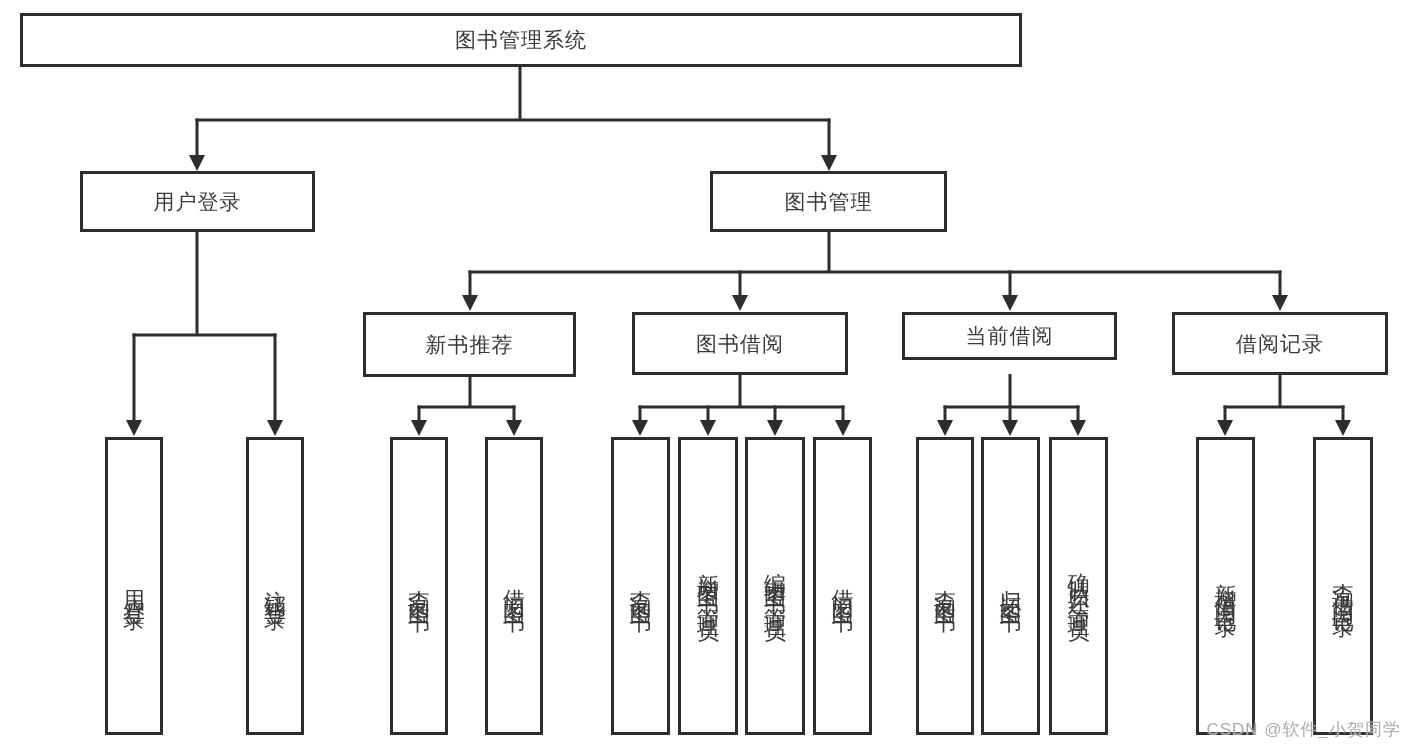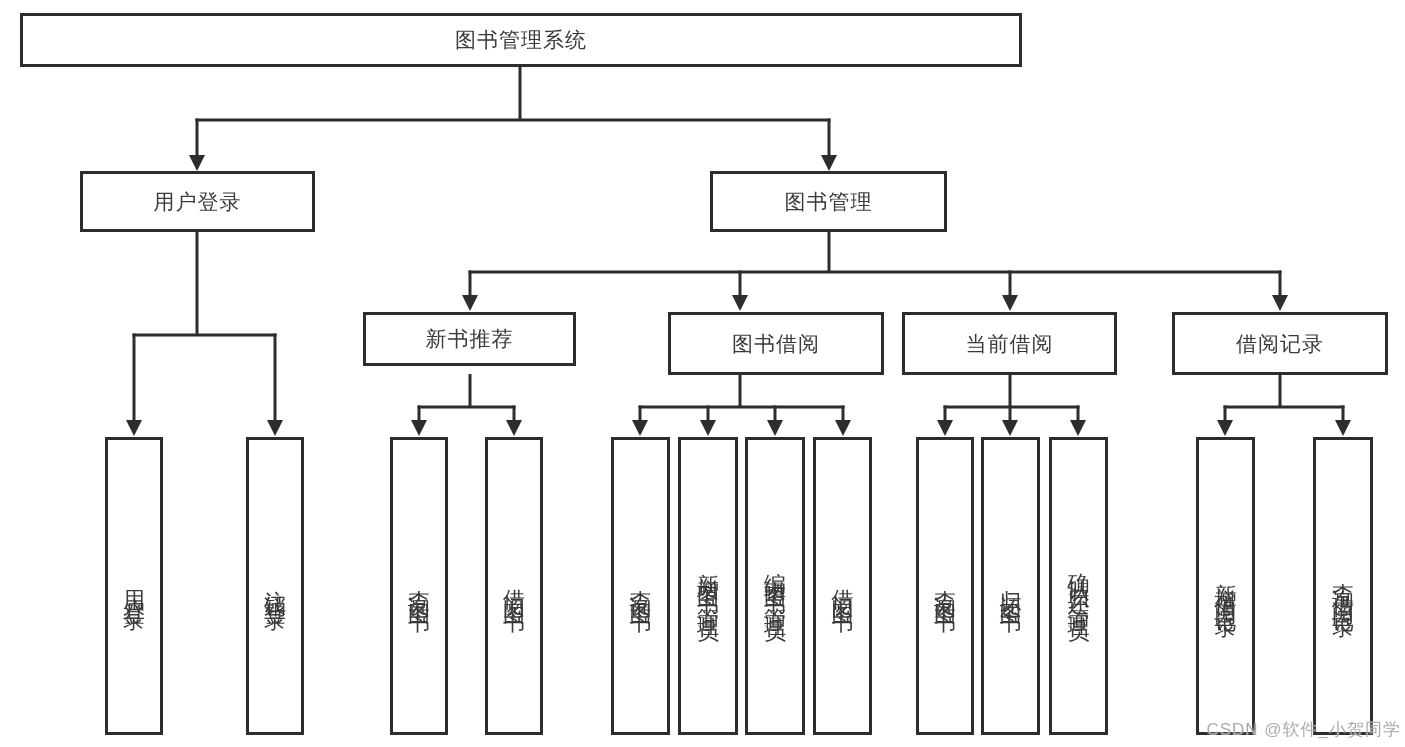--- a/index.html
+++ b/index.html
@@ -128,27 +128,27 @@
     <span>图书管理系统</span>
   </div>
 
   <div class="node" style="left:80px; top:171px; width:235px; height:61px;">
     <span>用户登录</span>
   </div>
   <div class="node" style="left:710px; top:171px; width:237px; height:61px;align-items:center;">
     <span>图书管理</span>
   </div>
 
-  <div class="node" style="left:363px; top:312px; width:213px; height:54px;">
+  <div class="node" style="left:363px; top:312px; width:213px; height:65px;">
     <span>新书推荐</span>
   </div>
-  <div class="node" style="left:632px; top:312px; width:216px; height:63px;margin-left:36px;">
+  <div class="node" style="left:632px; top:312px; width:216px; height:63px;">
     <span>图书借阅</span>
   </div>
-  <div class="node" style="left:902px; top:312px; width:215px; height:63px;">
+  <div class="node" style="left:902px; top:312px; width:215px; height:48px;">
     <span>当前借阅</span>
   </div>
   <div class="node" style="left:1172px; top:312px; width:216px; height:63px;font-family:Liberation Serif, serif;">
     <span>借阅记录</span>
   </div>
 
   <div class="node v" style="left:105px; top:437px; width:58px; height:298px;">
     <span>用户登录</span>
   </div>
   <div class="node v" style="left:246px; top:437px; width:58px; height:298px;">

